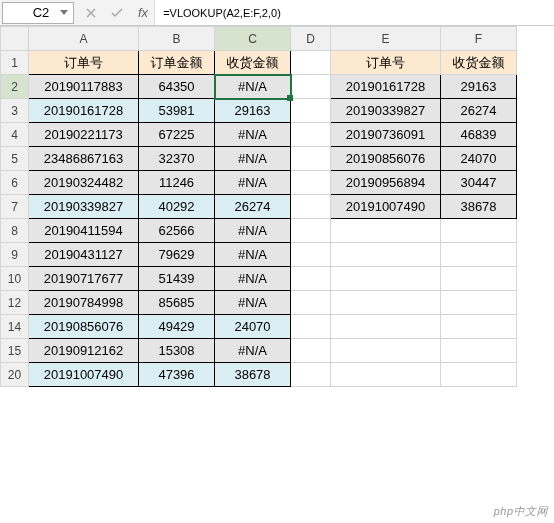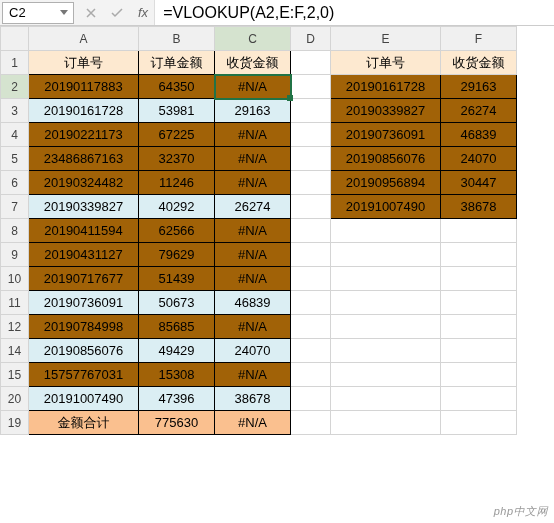--- a/index.html
+++ b/index.html
@@ -20,20 +20,21 @@
   .name-box {
     width: 72px;
     height: 22px;
     background: #fff;
     border: 1px solid #b0b0b0;
     display: flex;
     align-items: center;
     padding-left: 6px;
     margin-left: 2px;
     position: relative;
+    justify-content: center;
   }
   .name-box .dd {
     position: absolute;
     right: 2px;
     top: 3px;
     width: 14px;
     height: 14px;
     display: flex;
     align-items: center;
     justify-content: center;
@@ -58,21 +59,21 @@
     margin-left: 4px;
     margin-right: 6px;
   }
   .formula-input {
     flex: 1;
     border: none;
     border-left: 1px solid #ddd;
     height: 100%;
     padding-left: 8px;
     background: #fff;
-    font-size: 16px;
+    font-size: 11px;
     outline: none;
   }
   .sheet {
     border-collapse: collapse;
     table-layout: fixed;
   }
   .sheet th, .sheet td {
     border: 1px solid #d4d4d4;
     text-align: center;
     height: 24px;
@@ -93,21 +94,21 @@
   .col-F { width: 76px; }
   .hdr-cell {
     background: #fde9d0;
     font-weight: bold;
   }
   .hdr-cell2 {
     background: #fde9d0;
     font-weight: bold;
   }
   .data-cell {
-    background: #a16207;
+    background: #e5e5e5;
   }
   .band {
     background: #dbeef3;
   }
   .total-cell {
     background: #fac08f;
     font-weight: bold;
   }
   .black-border td.data-cell, .black-border td.band, .black-border td.hdr-cell, .black-border td.total-cell {
     border: 1px solid #000;
@@ -273,69 +274,51 @@
       <tr>
         <th>10</th>
         <td class="data-cell">20190717677</td>
         <td class="data-cell">51439</td>
         <td class="data-cell">#N/A</td>
         <td class="" style="border: 1px solid rgb(212, 212, 212);"></td>
         <td class="" style="border: 1px solid rgb(212, 212, 212);"></td>
         <td class="" style="border: 1px solid rgb(212, 212, 212);"></td>
       </tr>
       <tr>
-        <th>11</th>
-        <td class="band">20190736091</td>
-        <td class="band">50673</td>
-        <td class="band">46839</td>
-        <td class="" style="border: 1px solid rgb(212, 212, 212);"></td>
-        <td class="" style="border: 1px solid rgb(212, 212, 212);"></td>
-        <td class="" style="border: 1px solid rgb(212, 212, 212);"></td>
-      </tr>
-      <tr>
         <th>12</th>
         <td class="data-cell">20190784998</td>
         <td class="data-cell">85685</td>
         <td class="data-cell">#N/A</td>
         <td class="" style="border: 1px solid rgb(212, 212, 212);"></td>
         <td class="" style="border: 1px solid rgb(212, 212, 212);"></td>
         <td class="" style="border: 1px solid rgb(212, 212, 212);"></td>
       </tr>
       <tr>
         <th>14</th>
         <td class="band">20190856076</td>
         <td class="band">49429</td>
         <td class="band">24070</td>
         <td class="" style="border: 1px solid rgb(212, 212, 212);"></td>
         <td class="" style="border: 1px solid rgb(212, 212, 212);"></td>
         <td class="" style="border: 1px solid rgb(212, 212, 212);"></td>
       </tr>
       <tr>
         <th>15</th>
-        <td class="data-cell">15757767031</td>
+        <td class="data-cell">20190912162</td>
         <td class="data-cell">15308</td>
         <td class="data-cell">#N/A</td>
         <td class="" style="border: 1px solid rgb(212, 212, 212);"></td>
         <td class="" style="border: 1px solid rgb(212, 212, 212);"></td>
         <td class="" style="border: 1px solid rgb(212, 212, 212);"></td>
       </tr>
       <tr>
         <th>20</th>
         <td class="band">20191007490</td>
         <td class="band">47396</td>
         <td class="band">38678</td>
-        <td class="" style="border: 1px solid rgb(212, 212, 212);"></td>
-        <td class="" style="border: 1px solid rgb(212, 212, 212);"></td>
-        <td class="" style="border: 1px solid rgb(212, 212, 212);"></td>
-      </tr>
-      <tr>
-        <th>19</th>
-        <td class="total-cell">金额合计</td>
-        <td class="total-cell">775630</td>
-        <td class="total-cell">#N/A</td>
         <td class="" style="border: 1px solid rgb(212, 212, 212);"></td>
         <td class="" style="border: 1px solid rgb(212, 212, 212);"></td>
         <td class="" style="border: 1px solid rgb(212, 212, 212);"></td>
       </tr>
     </tbody>
 </table>
 
 <div class="watermark">php中文网</div>
 
 </body></html>

